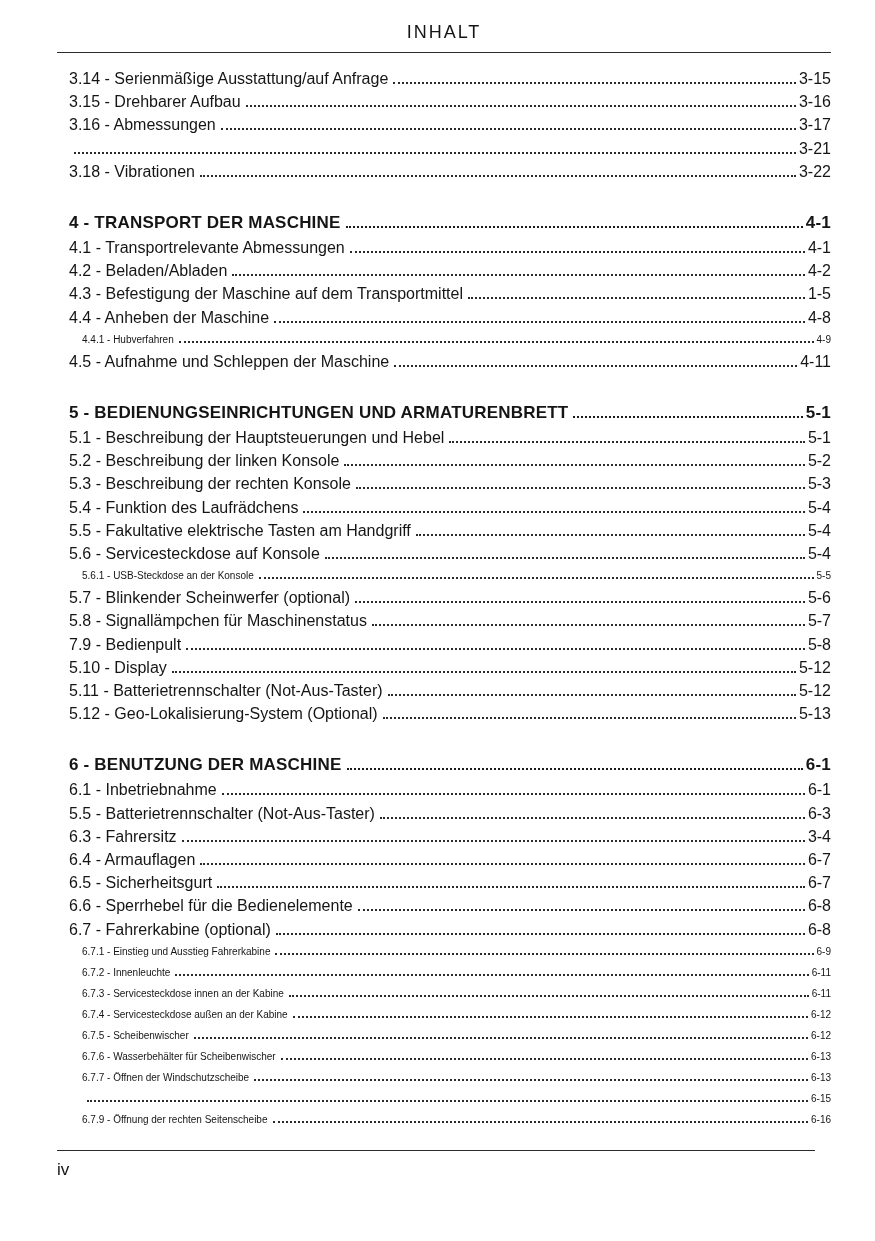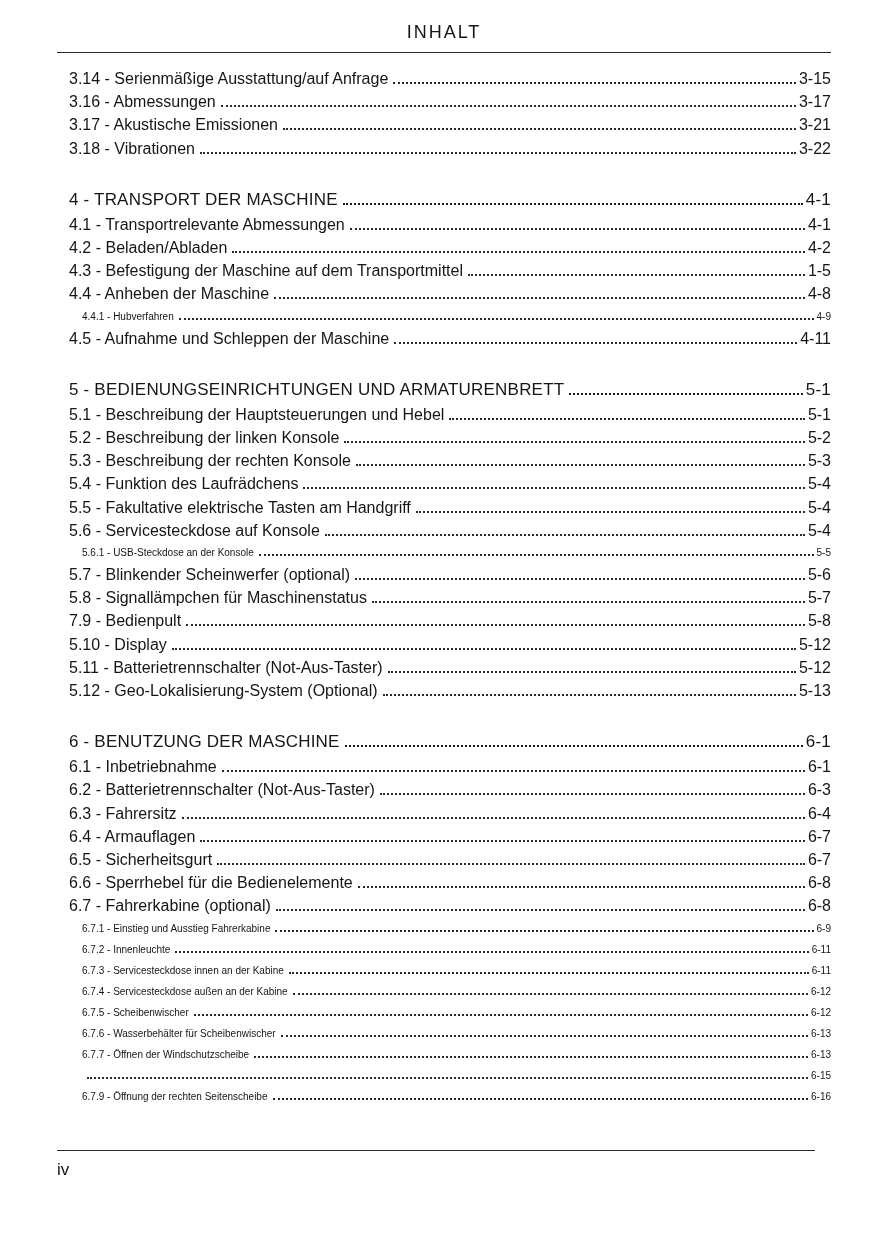--- a/index.html
+++ b/index.html
@@ -26,21 +26,21 @@
   .rule {
     border: none;
     border-top: 1.6px solid #2b2b2b;
     margin: 0;
   }
   .toc { margin-top: 14px; }
   .section { margin-top: 26px; margin-left: 12px; }
   .section:first-child { margin-top: 0; }
   .row { display: flex; align-items: baseline; }
   .row.item   { font-size: 16px;   line-height: 23.2px; }
-  .row.chapter{ font-size: 17px;   line-height: 27px; font-weight: 400; letter-spacing: 0.2px; }
+  .row.chapter{ font-size: 17px;   line-height: 27px; font-weight: 700; letter-spacing: 0.2px; }
   .row.sub    { font-size: 10px; line-height: 21px; padding-left: 13px; text-align: center; }
   .label { white-space: nowrap; }
   .dots {
     flex: 1;
     min-width: 12px;
     margin: 0 3px 0 5px;
     border-bottom: 2px dotted #2a2a2a;
   }
   .chapter .dots { border-bottom: 2.6px dotted #1a1a1a; }
   .page-num { white-space: nowrap; }
@@ -68,26 +68,30 @@
   </div>
 
   <div class="toc">
       <div class="section">
         <div class="row item">
           <span class="label">3.14 - Serienmäßige Ausstattung/auf Anfrage</span>
           <span class="dots"></span>
           <span class="page-num">3-15</span>
         </div>
         <div class="row item">
+          <span class="label">3.15 - Drehbarer Aufbau</span>
+          <span class="dots"></span>
+          <span class="page-num">3-16</span>
+        </div>
+        <div class="row item">
           <span class="label">3.16 - Abmessungen</span>
           <span class="dots"></span>
           <span class="page-num">3-17</span>
         </div>
         <div class="row item">
-          <span class="label">3.17 - Akustische Emissionen</span>
           <span class="dots"></span>
           <span class="page-num">3-21</span>
         </div>
         <div class="row item">
           <span class="label">3.18 - Vibrationen</span>
           <span class="dots"></span>
           <span class="page-num">3-22</span>
         </div>
       </div>
       <div class="section">
@@ -204,28 +208,28 @@
           <span class="label">6  -  BENUTZUNG DER MASCHINE</span>
           <span class="dots"></span>
           <span class="page-num">6-1</span>
         </div>
         <div class="row item">
           <span class="label">6.1 - Inbetriebnahme</span>
           <span class="dots"></span>
           <span class="page-num">6-1</span>
         </div>
         <div class="row item">
-          <span class="label">6.2 - Batterietrennschalter (Not-Aus-Taster)</span>
+          <span class="label">5.5 - Batterietrennschalter (Not-Aus-Taster)</span>
           <span class="dots"></span>
           <span class="page-num">6-3</span>
         </div>
         <div class="row item">
           <span class="label">6.3 - Fahrersitz</span>
           <span class="dots"></span>
-          <span class="page-num">6-4</span>
+          <span class="page-num">3-4</span>
         </div>
         <div class="row item">
           <span class="label">6.4 - Armauflagen</span>
           <span class="dots"></span>
           <span class="page-num">6-7</span>
         </div>
         <div class="row item">
           <span class="label">6.5 - Sicherheitsgurt</span>
           <span class="dots"></span>
           <span class="page-num">6-7</span>

